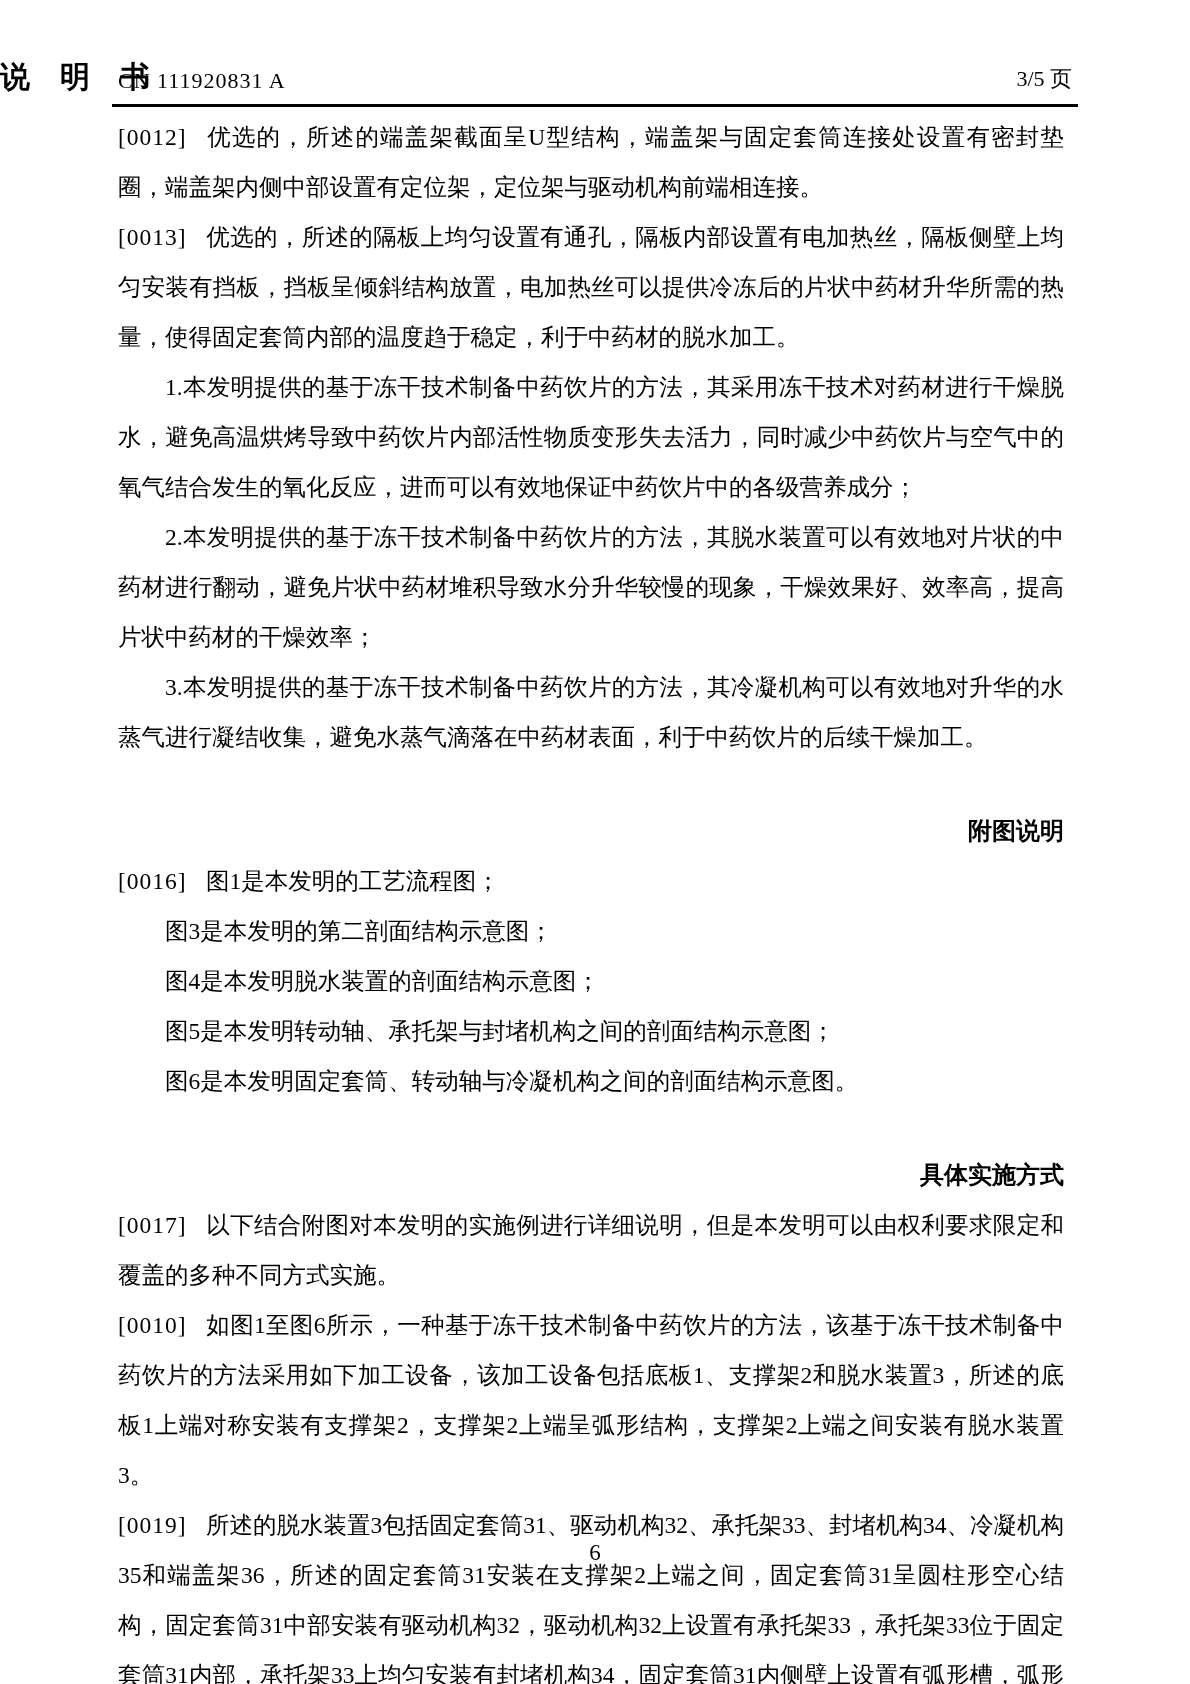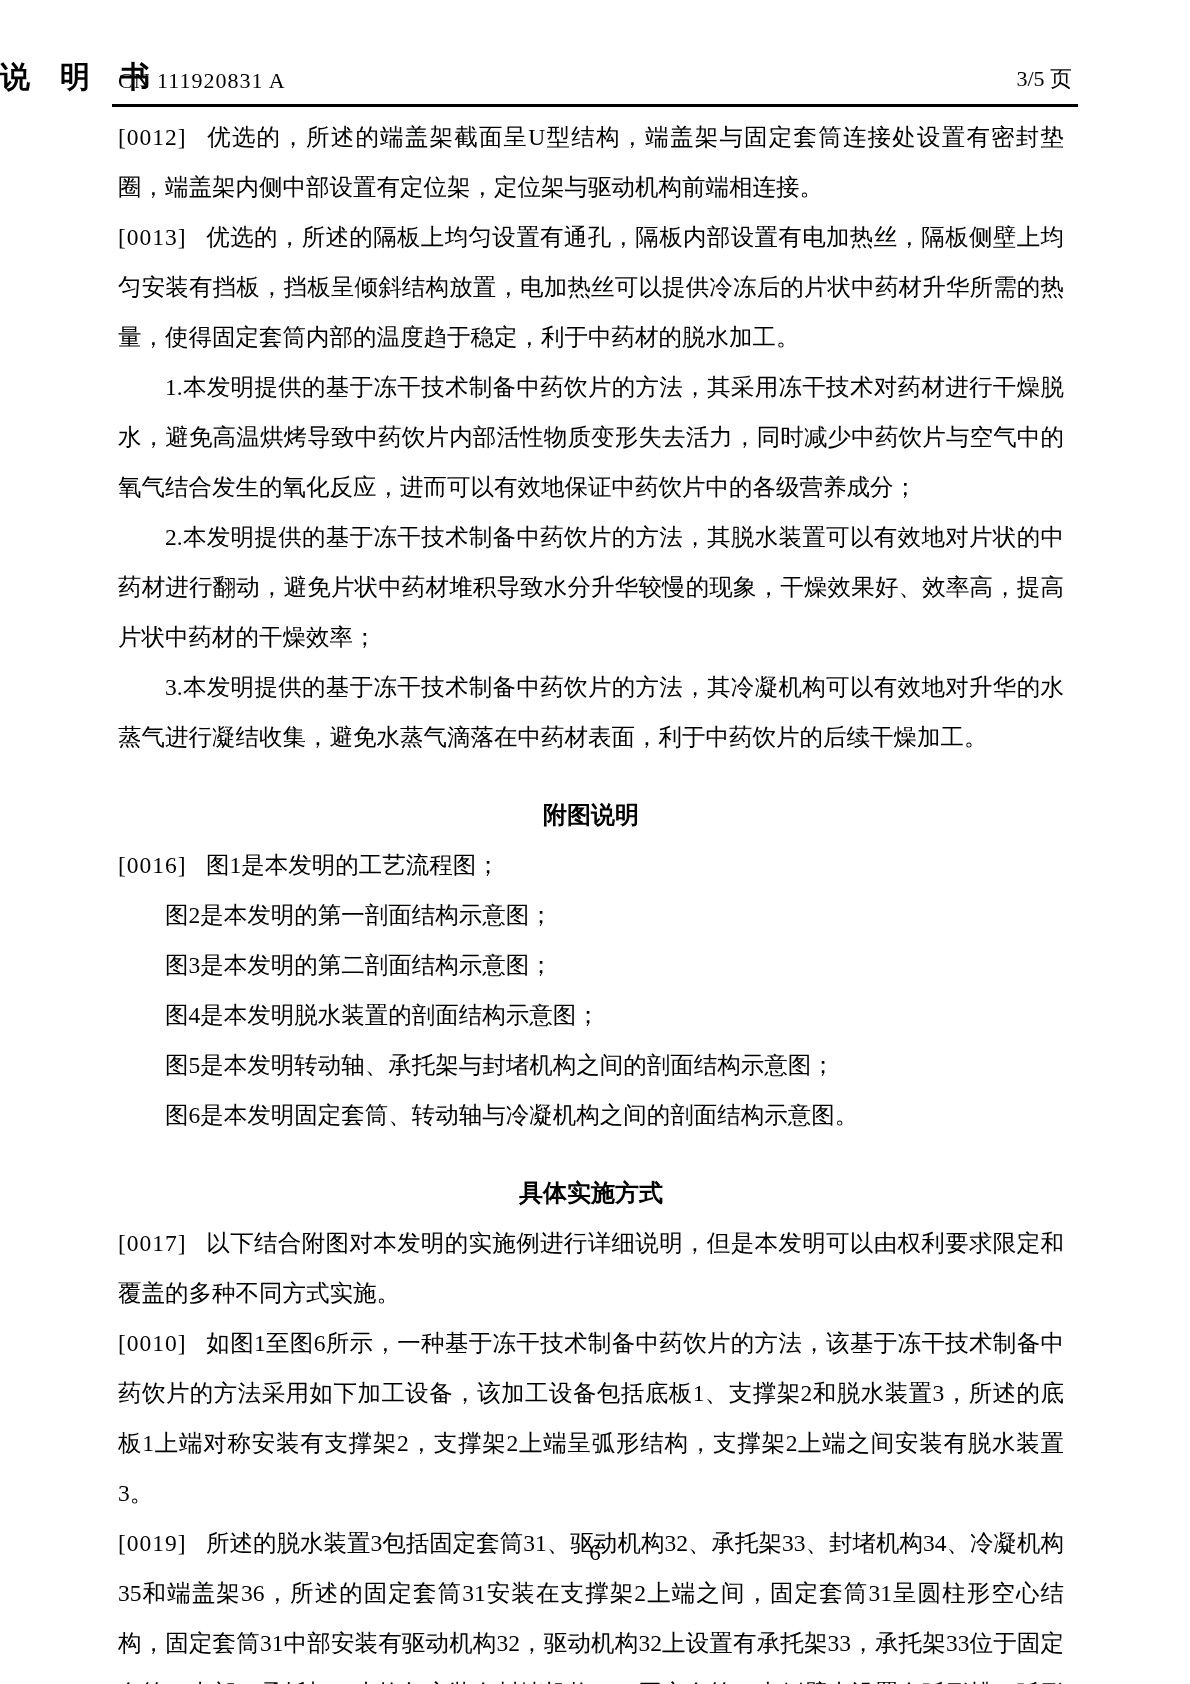--- a/index.html
+++ b/index.html
@@ -70,22 +70,22 @@
   .doc-body p {
     margin: 0;
   }
   .doc-body p.indent {
     text-indent: 2em;
   }
   .doc-body p.heading {
     font-family: "Liberation Sans", "DejaVu Sans", sans-serif;
     font-weight: bold;
     font-size: 24px;
-    margin-top: 28px;
-    text-align: center;
+    margin-top: 44px;
+    text-align: right;
   }
   .doc-body .tag {
     display: inline-block;
     width: 88px;
     letter-spacing: 1px;
   }
   
   .footer {
     position: absolute;
     top: 1540px;
@@ -109,21 +109,20 @@
   <div class="header-rule"></div>
 
   <div class="doc-body" id="doc-body">
       <p class="tagged"><span class="tag">[0012]</span><span>优选的，所述的端盖架截面呈U型结构，端盖架与固定套筒连接处设置有密封垫圈，端盖架内侧中部设置有定位架，定位架与驱动机构前端相连接。</span></p>
       <p class="tagged"><span class="tag">[0013]</span><span>优选的，所述的隔板上均匀设置有通孔，隔板内部设置有电加热丝，隔板侧壁上均匀安装有挡板，挡板呈倾斜结构放置，电加热丝可以提供冷冻后的片状中药材升华所需的热量，使得固定套筒内部的温度趋于稳定，利于中药材的脱水加工。</span></p>
       <p class="indent">1.本发明提供的基于冻干技术制备中药饮片的方法，其采用冻干技术对药材进行干燥脱水，避免高温烘烤导致中药饮片内部活性物质变形失去活力，同时减少中药饮片与空气中的氧气结合发生的氧化反应，进而可以有效地保证中药饮片中的各级营养成分；</p>
       <p class="indent">2.本发明提供的基于冻干技术制备中药饮片的方法，其脱水装置可以有效地对片状的中药材进行翻动，避免片状中药材堆积导致水分升华较慢的现象，干燥效果好、效率高，提高片状中药材的干燥效率；</p>
       <p class="indent">3.本发明提供的基于冻干技术制备中药饮片的方法，其冷凝机构可以有效地对升华的水蒸气进行凝结收集，避免水蒸气滴落在中药材表面，利于中药饮片的后续干燥加工。</p>
       <p class="heading">附图说明</p>
       <p class="tagged"><span class="tag">[0016]</span><span>图1是本发明的工艺流程图；</span></p>
-      <p class="indent">图2是本发明的第一剖面结构示意图；</p>
       <p class="indent">图3是本发明的第二剖面结构示意图；</p>
       <p class="indent">图4是本发明脱水装置的剖面结构示意图；</p>
       <p class="indent">图5是本发明转动轴、承托架与封堵机构之间的剖面结构示意图；</p>
       <p class="indent">图6是本发明固定套筒、转动轴与冷凝机构之间的剖面结构示意图。</p>
       <p class="heading">具体实施方式</p>
       <p class="tagged"><span class="tag">[0017]</span><span>以下结合附图对本发明的实施例进行详细说明，但是本发明可以由权利要求限定和覆盖的多种不同方式实施。</span></p>
       <p class="tagged"><span class="tag">[0010]</span><span>如图1至图6所示，一种基于冻干技术制备中药饮片的方法，该基于冻干技术制备中药饮片的方法采用如下加工设备，该加工设备包括底板1、支撑架2和脱水装置3，所述的底板1上端对称安装有支撑架2，支撑架2上端呈弧形结构，支撑架2上端之间安装有脱水装置3。</span></p>
       <p class="tagged"><span class="tag">[0019]</span><span>所述的脱水装置3包括固定套筒31、驱动机构32、承托架33、封堵机构34、冷凝机构35和端盖架36，所述的固定套筒31安装在支撑架2上端之间，固定套筒31呈圆柱形空心结构，固定套筒31中部安装有驱动机构32，驱动机构32上设置有承托架33，承托架33位于固定套筒31内部，承托架33上均匀安装有封堵机构34，固定套筒31内侧壁上设置有弧形槽，弧形槽内安装有冷凝机构35，固定套筒31前端安装有端盖架36，端盖架36通过螺钉与固定套筒31相连接，端盖架36中部与驱动机构32相连接，具体工作时，人工将冷冻后的片状中药材均匀装入承托架33内部，封堵机构34可以对承托架33外侧进行密封，端盖架36可以对固定套筒31内部进行密封，驱动机构32可以带动承托架33进行周向旋转，避免承托架33内部的片</span></p>
     </div>
 

